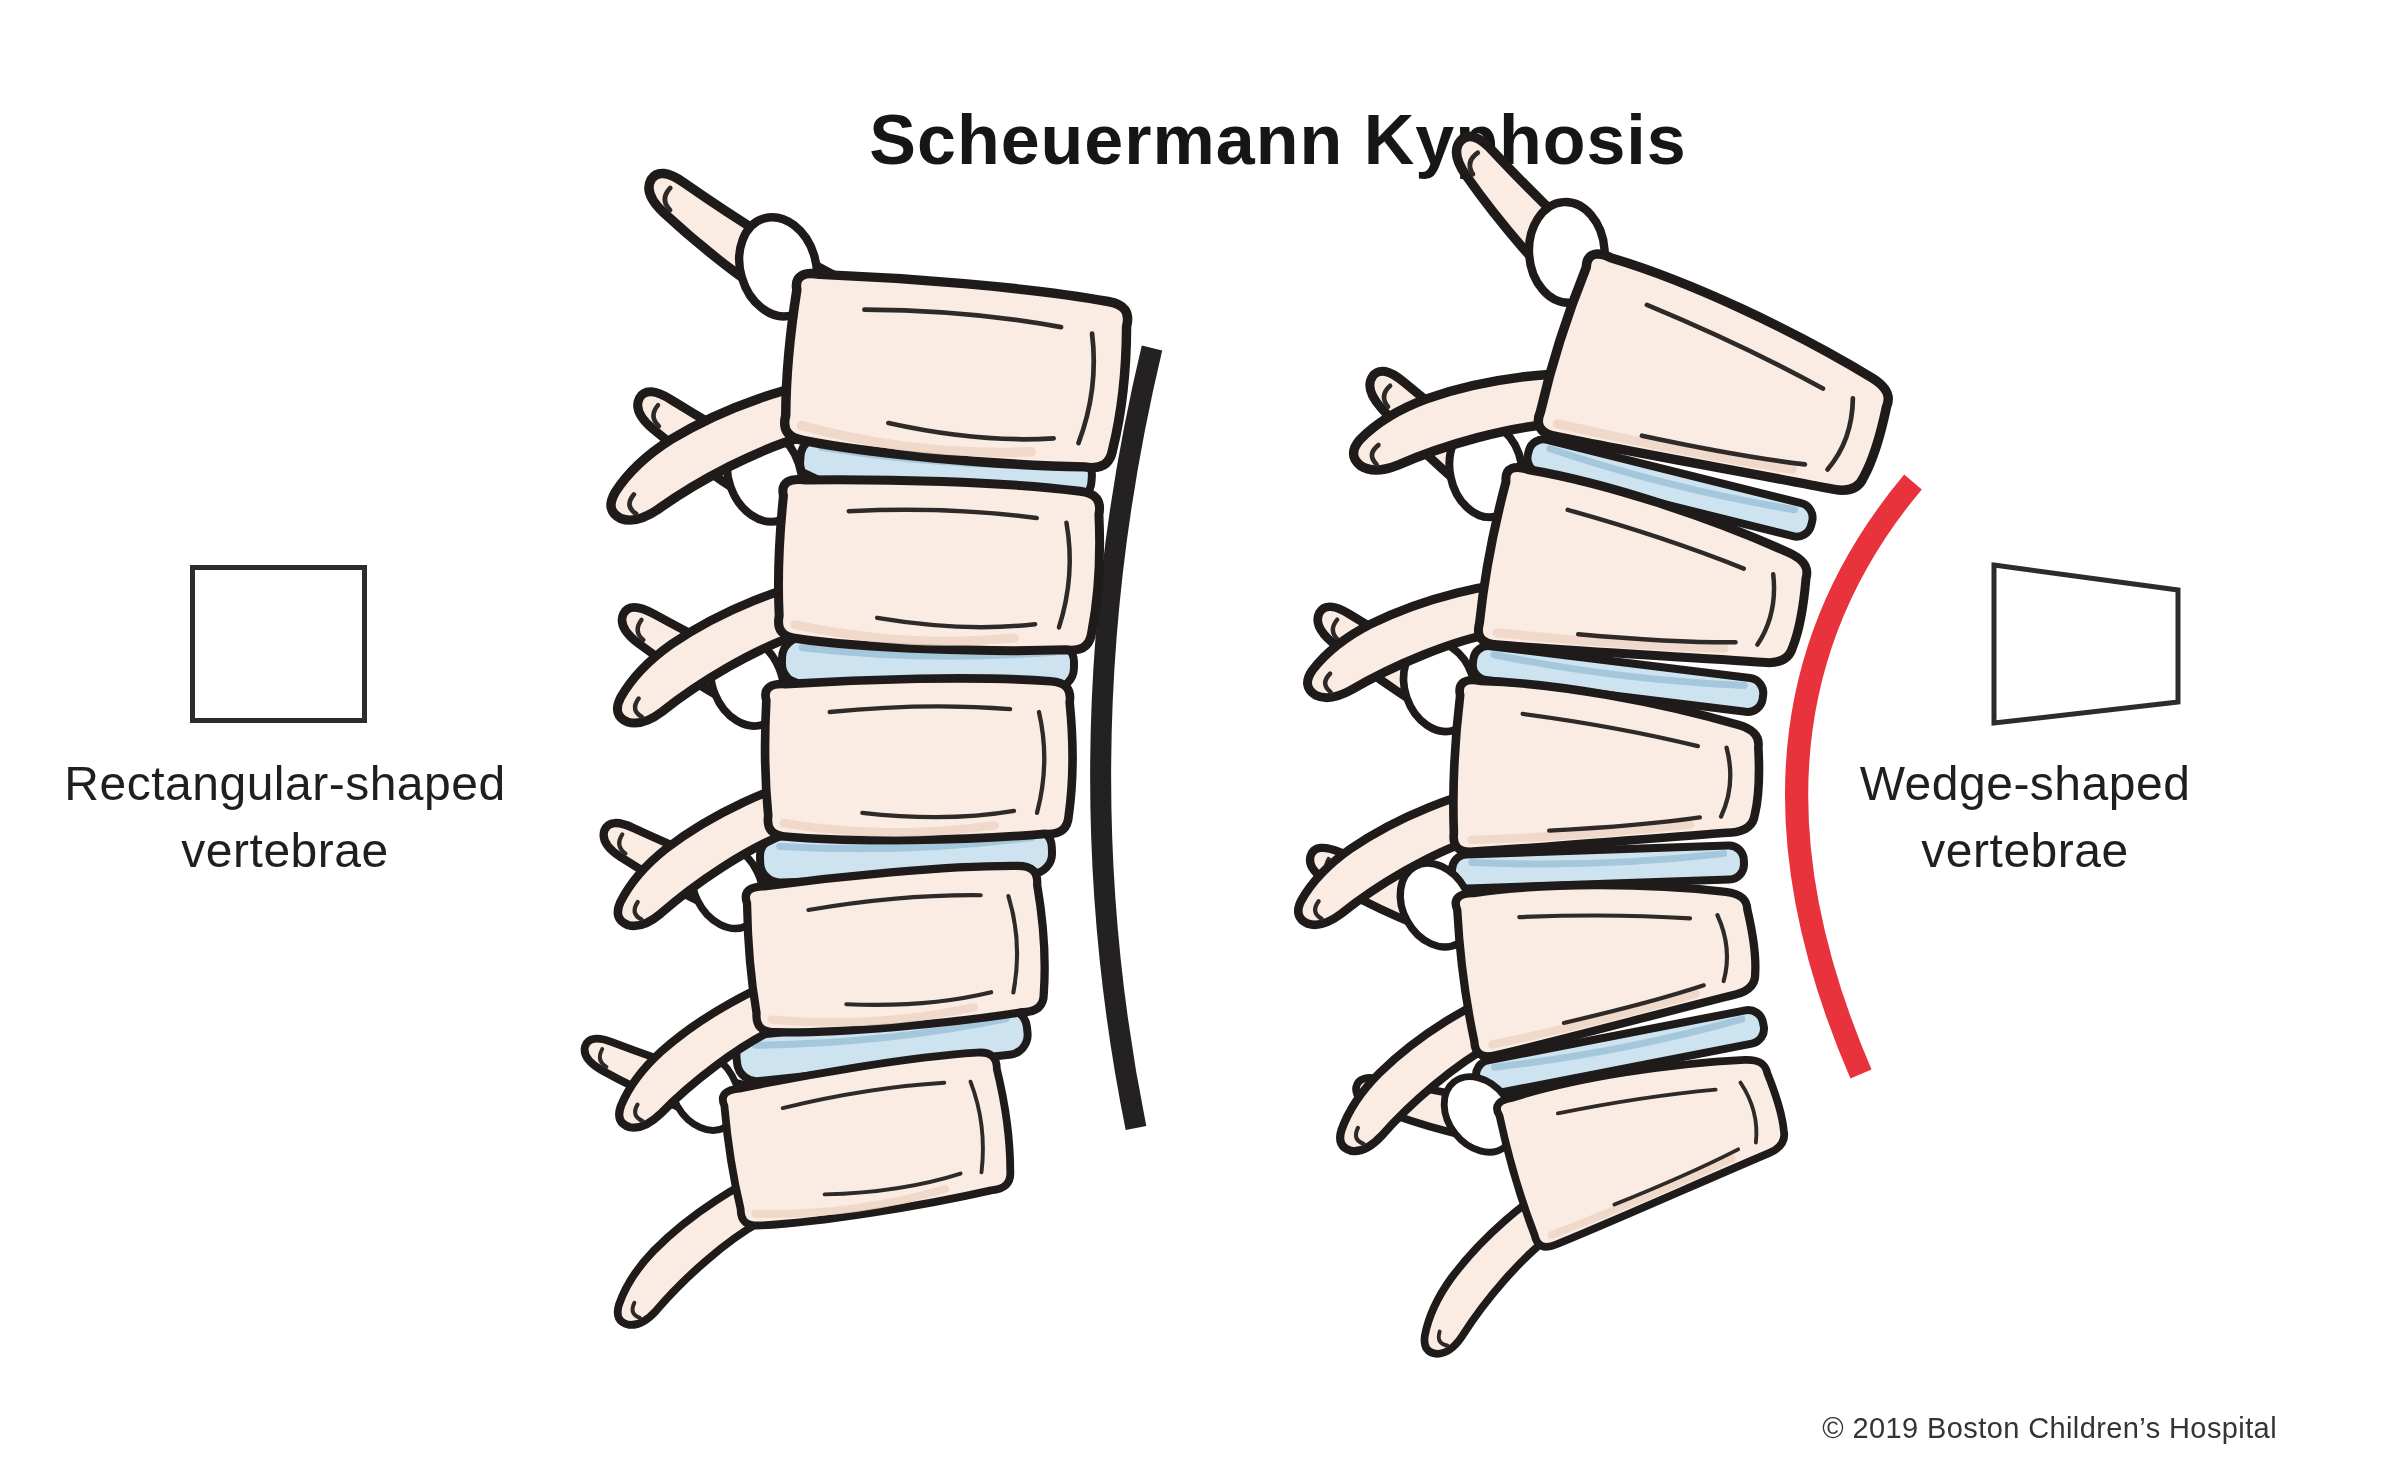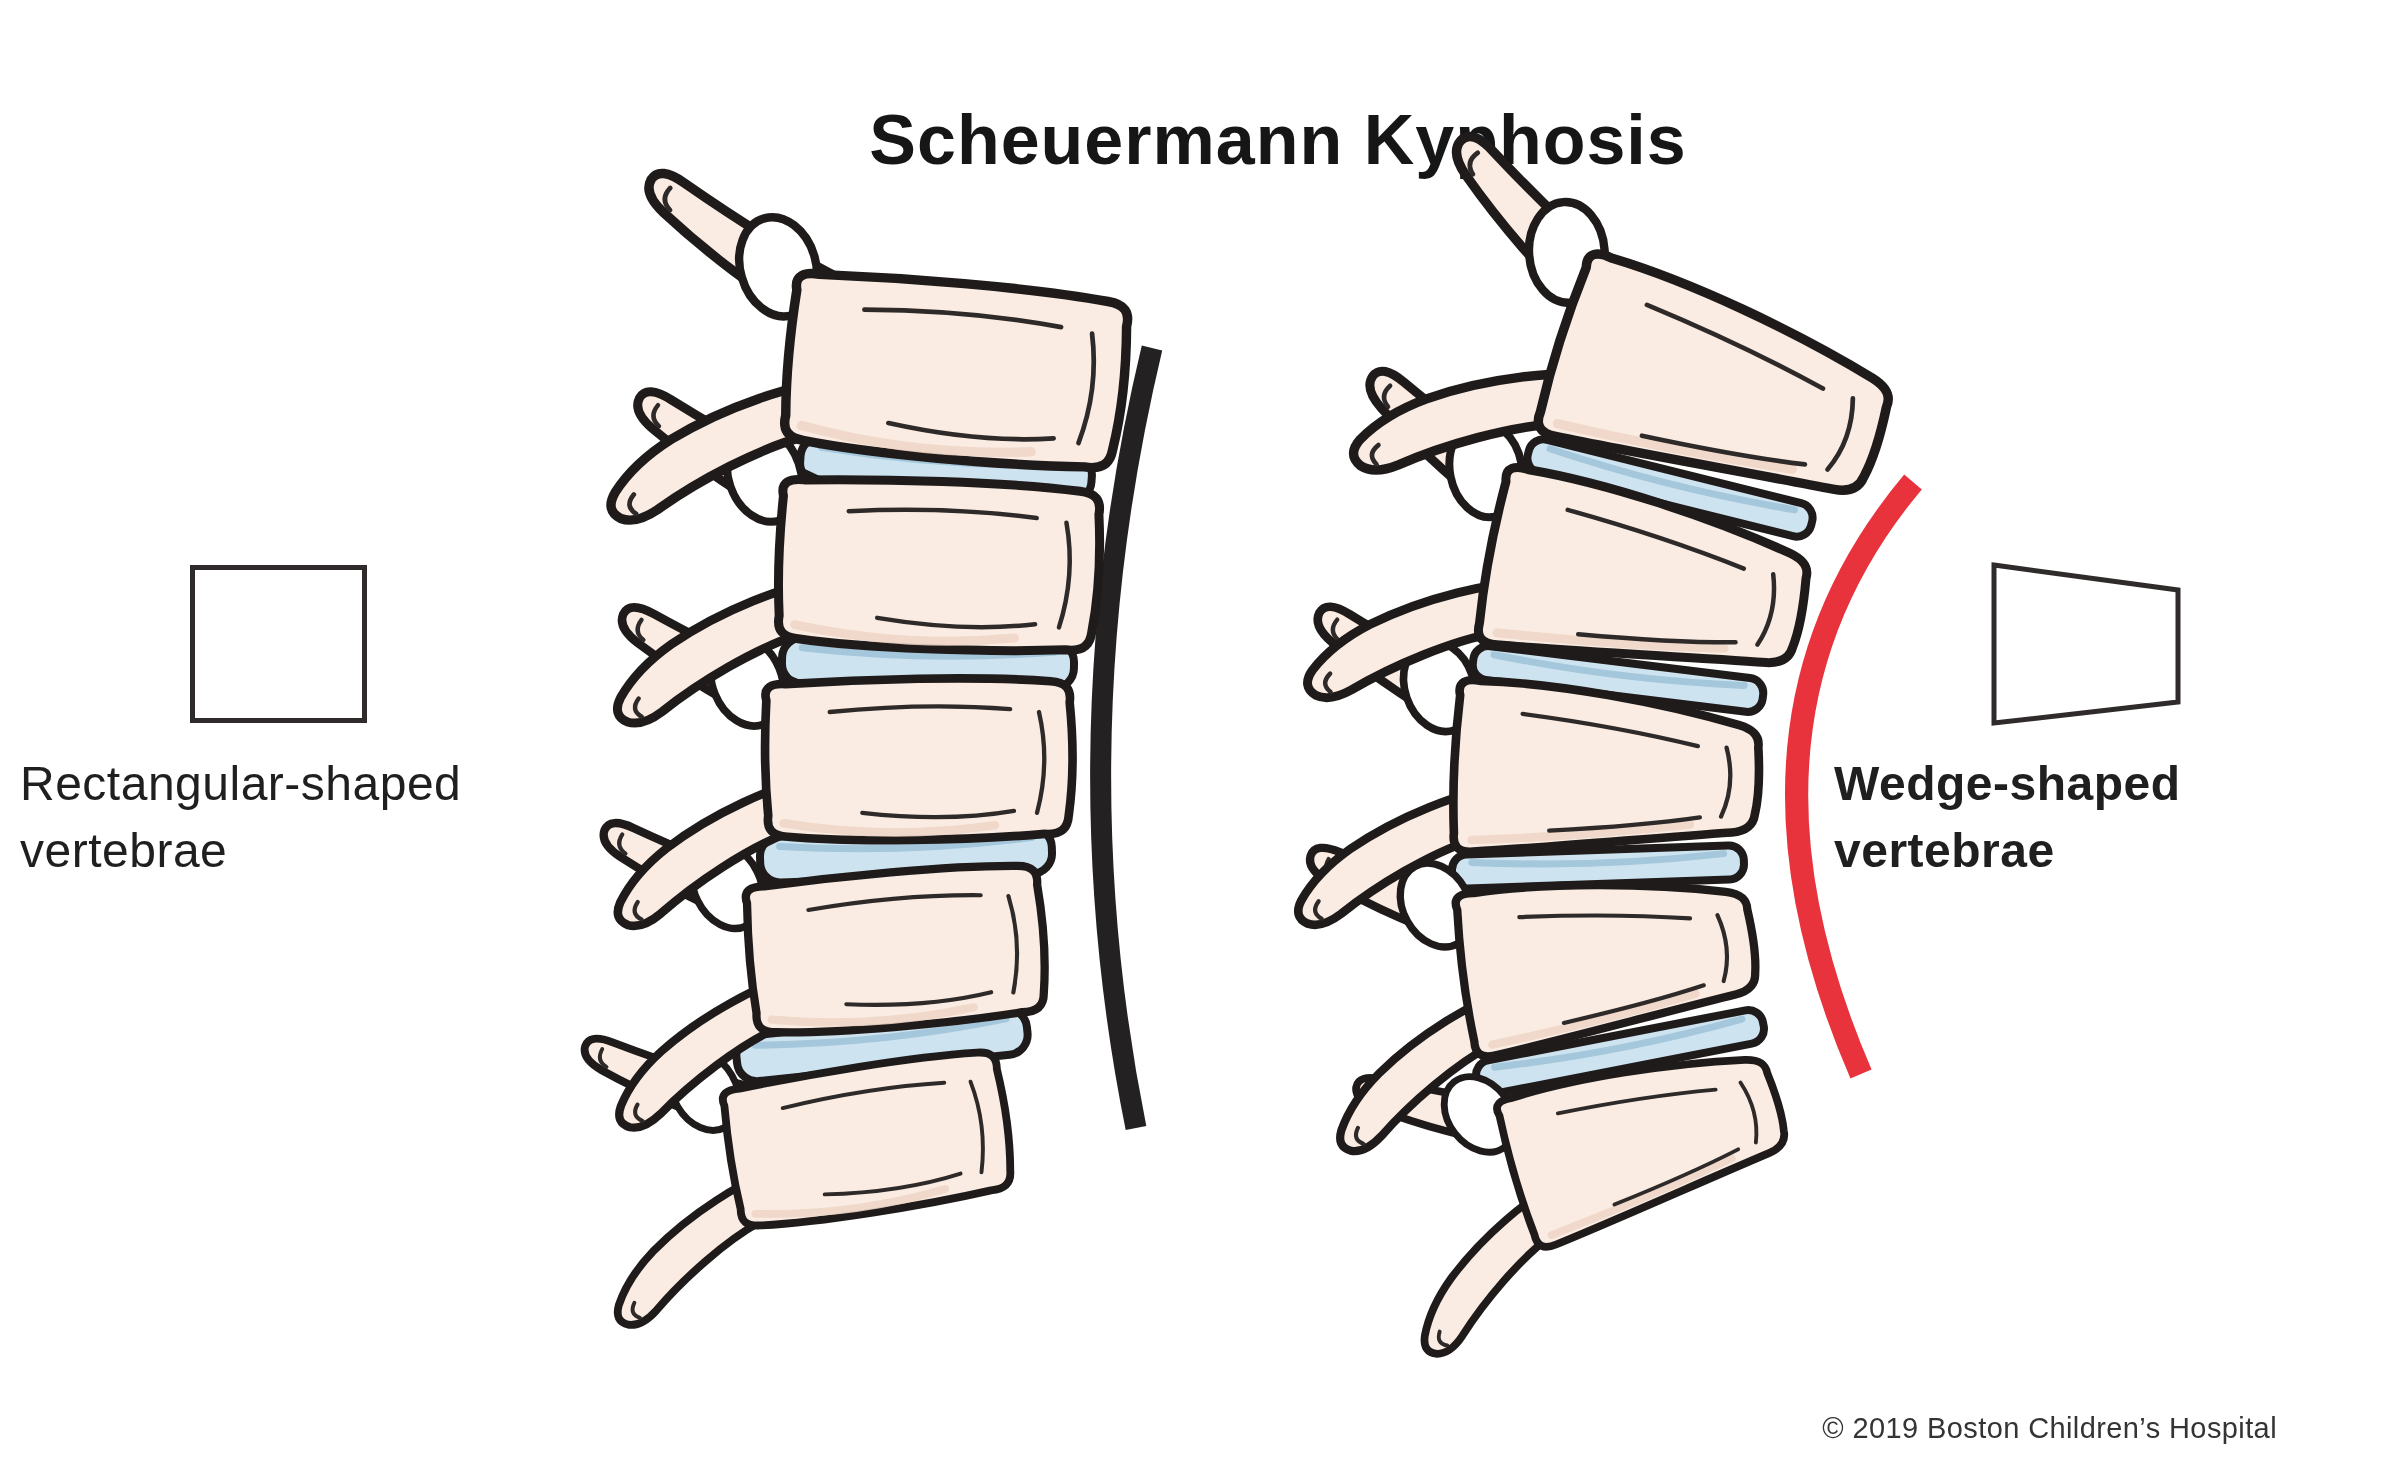--- a/index.html
+++ b/index.html
@@ -17,28 +17,29 @@
     transform:translateX(-50%);
     font-size:70px;
     font-weight:600;
     letter-spacing:1px;
     white-space:nowrap;
     color:#161616;
   }
   .spine-svg{position:absolute;left:0;top:0;}
   .shape-label{
     position:absolute;
+    text-align:center;
     font-size:48px;
     font-weight:300;
     line-height:67px;
     color:#1f1f1f;
     letter-spacing:0.5px;
   }
   .label-left{left:20px;top:750px;width:530px;}
-  .label-right{left:1834px;top:750px;width:510px;font-weight:bold;}
+  .label-right{left:1770px;top:750px;width:510px;}
   .rect-icon{
     position:absolute;
     left:190px;top:565px;
     width:167px;height:148px;
     border:5px solid #2f2b2a;
     background:#ffffff;
   }
   .wedge-icon{position:absolute;left:1990px;top:560px;}
   .copyright{
     position:absolute;

